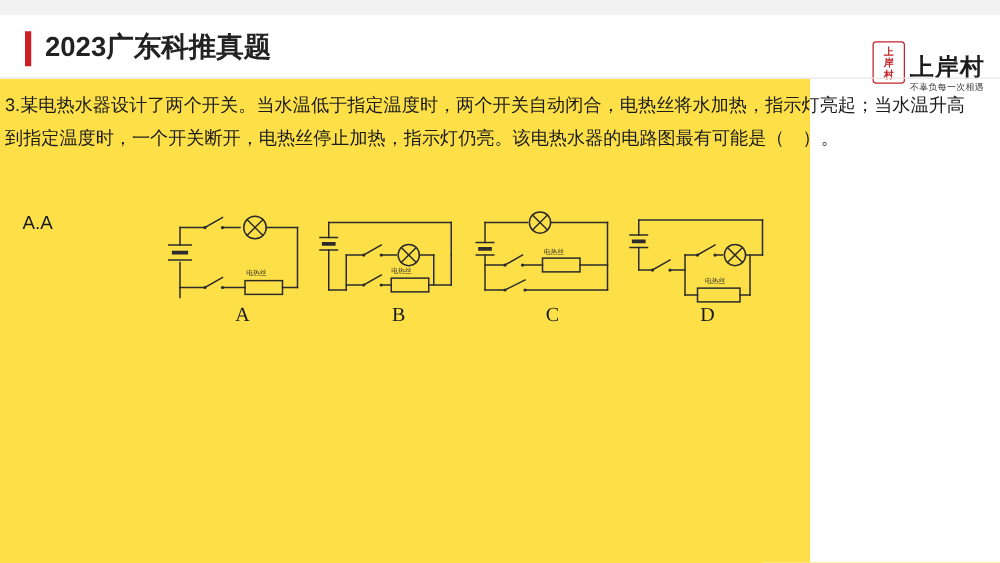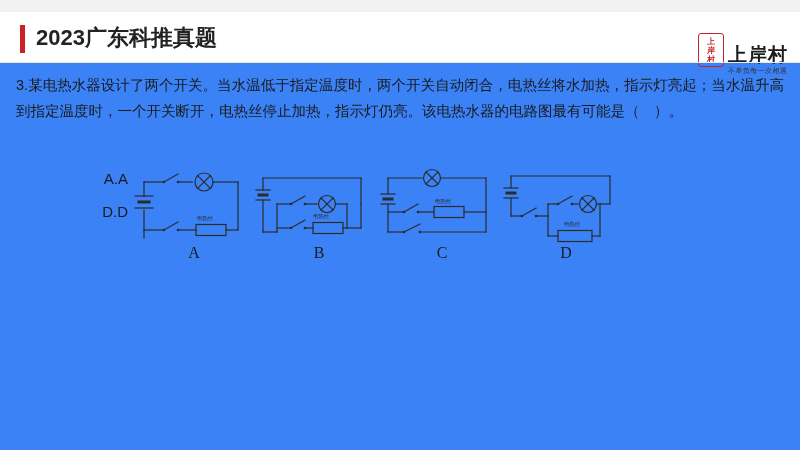--- a/index.html
+++ b/index.html
@@ -9,23 +9,23 @@
   body {
     width: 800px;
     height: 450px;
     background: #ffffff;
     font-family: "Liberation Sans", "DejaVu Sans", sans-serif;
     overflow: hidden;
     position: relative;
   }
   .slide {
     position: relative;
-    width: 800px;
+    width: 648px;
     height: 450px;
-    background: #3b82f6;
+    background: #fde047;
   }
   
   .top-strip {
     position: absolute;
     left: 0; top: 0;
     width: 800px; height: 12px;
     background: #f2f2f2;
   }
   
   .header {
@@ -98,33 +98,32 @@
   .logo-tagline {
     font-size: 7px;
     color: #333333;
     line-height: 10px;
     letter-spacing: 0.4px;
     margin-top: 1px;
   }
   
   .question {
     position: absolute;
-    left: 16px; top: 72px;
+    left: 4px; top: 72px;
     width: 768px;
     font-size: 14.5px;
     color: #1a1a1a;
     line-height: 26px;
     text-align: justify;
   }
   
   .options {
     position: absolute;
     left: 18px; top: 162px;
     width: 110px;
-    text-align: right;
   }
   .option {
     font-size: 15px;
     color: #1a1a1a;
     line-height: 33px;
     height: 33px;
   }
   
   .figures {
     position: absolute;
@@ -180,21 +179,20 @@
       </div>
     </div>
   </div>
 
   <div class="header-rule"></div>
 
   <div class="question">3.某电热水器设计了两个开关。当水温低于指定温度时，两个开关自动闭合，电热丝将水加热，指示灯亮起；当水温升高到指定温度时，一个开关断开，电热丝停止加热，指示灯仍亮。该电热水器的电路图最有可能是（　）。</div>
 
   <div class="options">
     <div class="option">A.A</div>
-    <div class="option">D.D</div>
   </div>
 
   <div class="figures">
 
     <div class="figure fig-a">
       <svg width="128" height="90" viewBox="0 0 128 90">
         <g stroke="#2b2b2b" stroke-width="1.2" fill="none" stroke-linecap="square">
 
           <path d="M14 22 L14 36"></path>
           <path d="M14 50 L14 78"></path>

